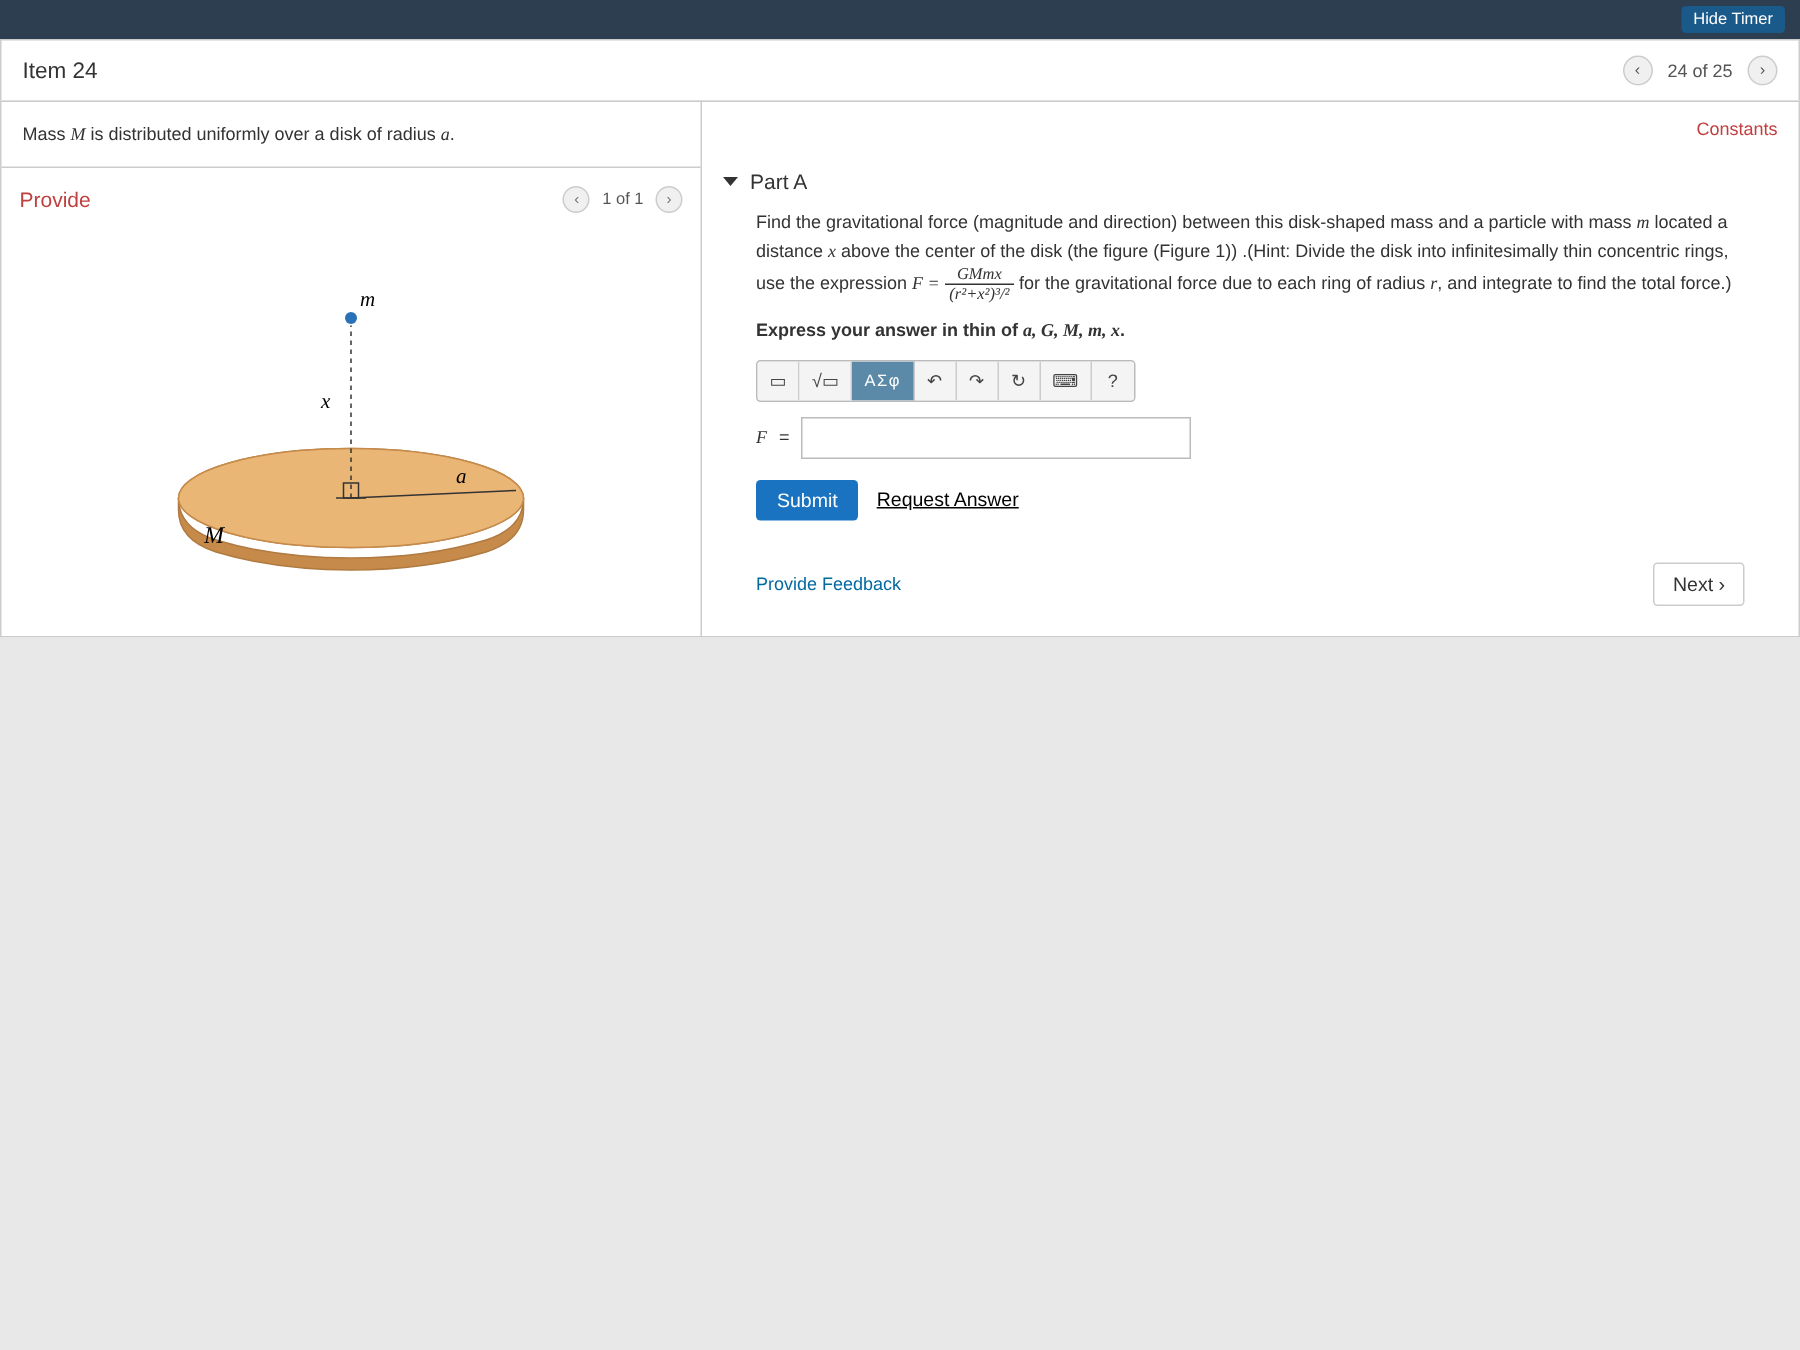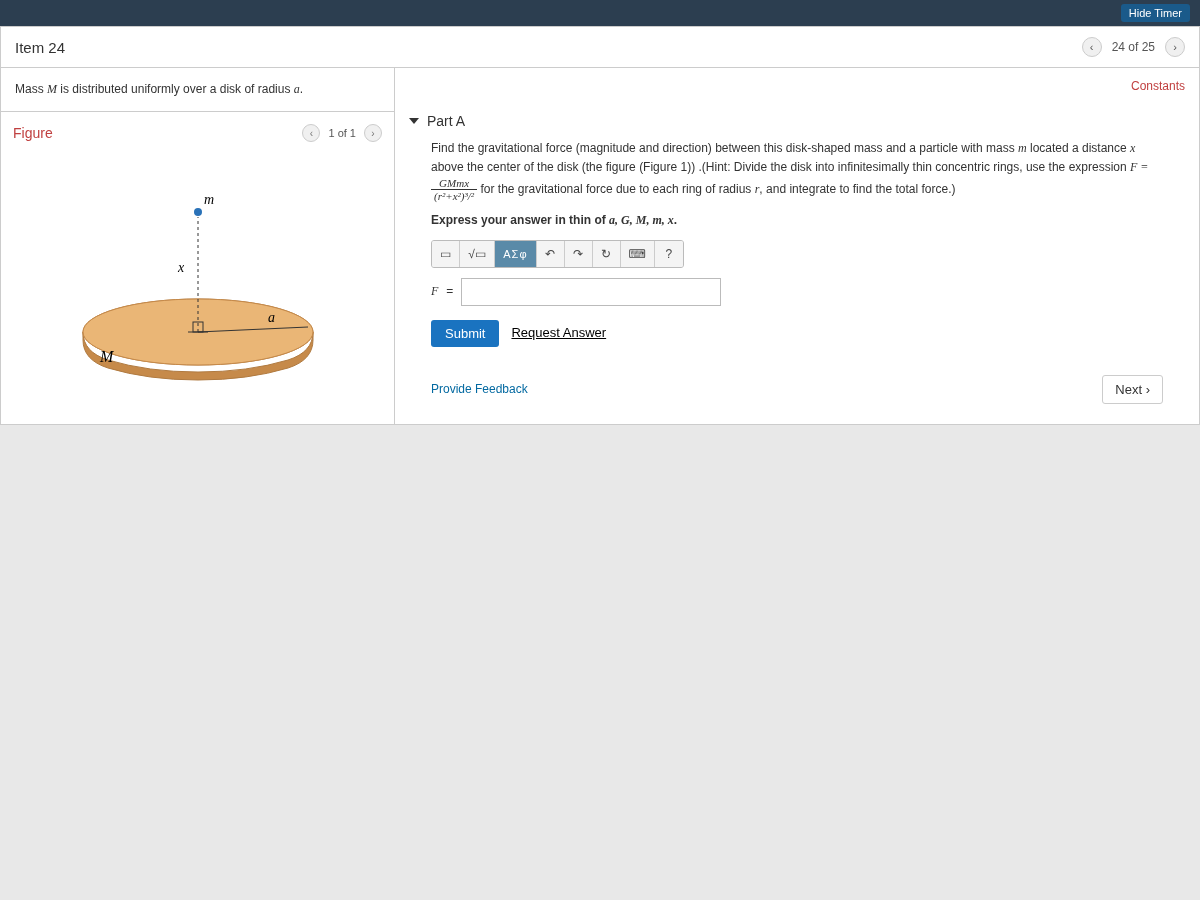--- a/index.html
+++ b/index.html
@@ -47,21 +47,21 @@
       display: flex; align-items: center; justify-content: center;
     }
     .nav-count { font-size: 12px; color: #555; }
     .main-grid {
       display: flex;
       background: #fff;
       border: 1px solid #ccc;
       margin-top: -1px;
     }
     .left-col {
-      width: 394px;
+      width: 467px;
       border-right: 1px solid #ccc;
       display: flex;
       flex-direction: column;
     }
     .prompt-box {
       border-bottom: 1px solid #ccc;
       padding: 14px;
       font-size: 12px;
       color: #333;
     }
@@ -204,21 +204,21 @@
 
 <div class="main-grid">
 
   <div class="left-col">
     <div class="prompt-box">
       <span>Mass </span><span class="math">M</span><span> is distributed uniformly over a disk of radius </span><span class="math">a</span><span>.</span>
     </div>
 
     <div class="figure-box">
       <div class="figure-hdr">
-        <span class="figure-title">Figure</span>
+        <span class="figure-title">Provide</span>
         <div class="figure-nav">
           <button class="fnav">‹</button>
           <span class="figure-count">1 of 1</span>
           <button class="fnav">›</button>
         </div>
       </div>
       <div class="figure-canvas">
         <svg width="300" height="230" viewBox="0 0 300 230">
           <ellipse cx="150" cy="170" rx="115" ry="33" fill="#d9a066" stroke="#b07a40"></ellipse>
           <path d="M 35 170 Q 35 190 60 198 Q 100 210 150 210 Q 200 210 240 198 Q 265 190 265 170 L 265 178 Q 265 198 240 206 Q 200 218 150 218 Q 100 218 60 206 Q 35 198 35 178 Z" fill="#c68a4a" stroke="#b07a40"></path>

